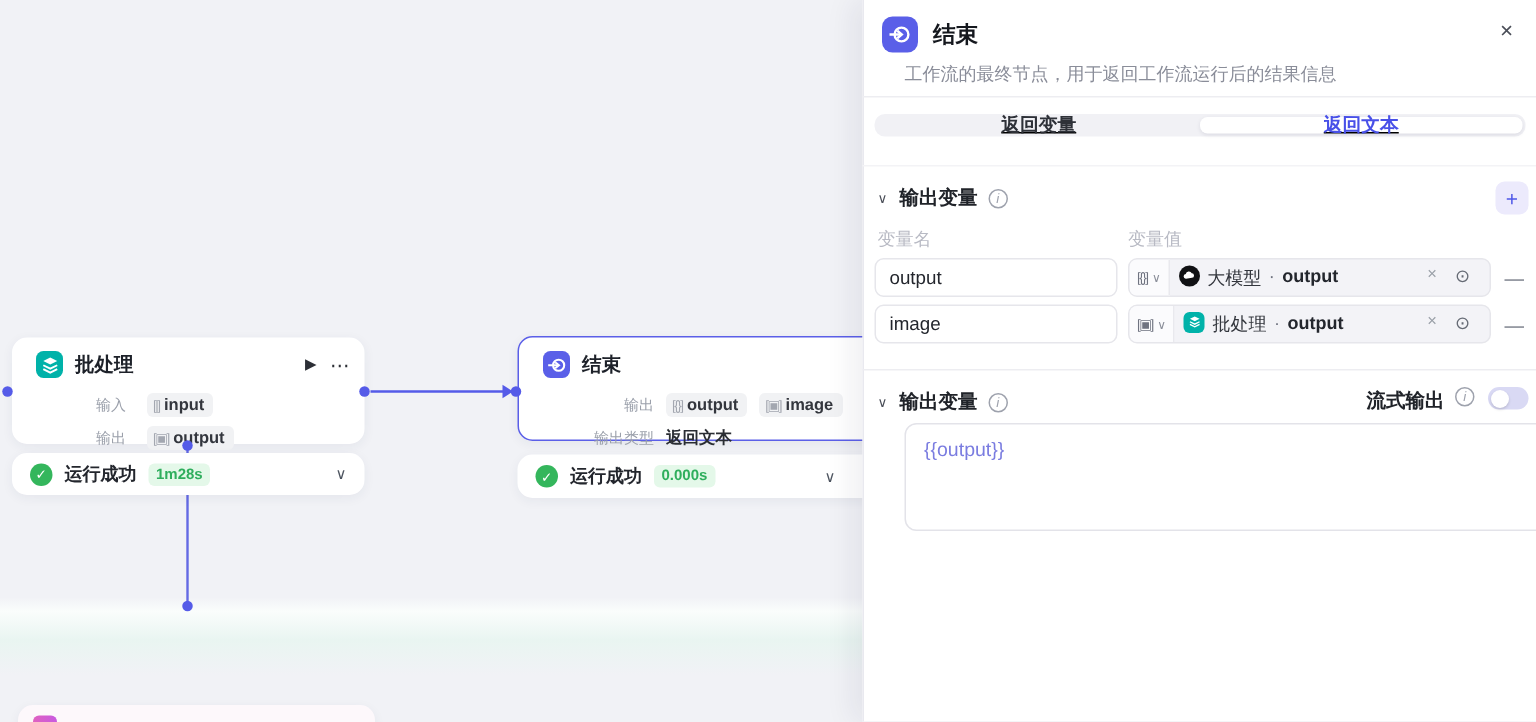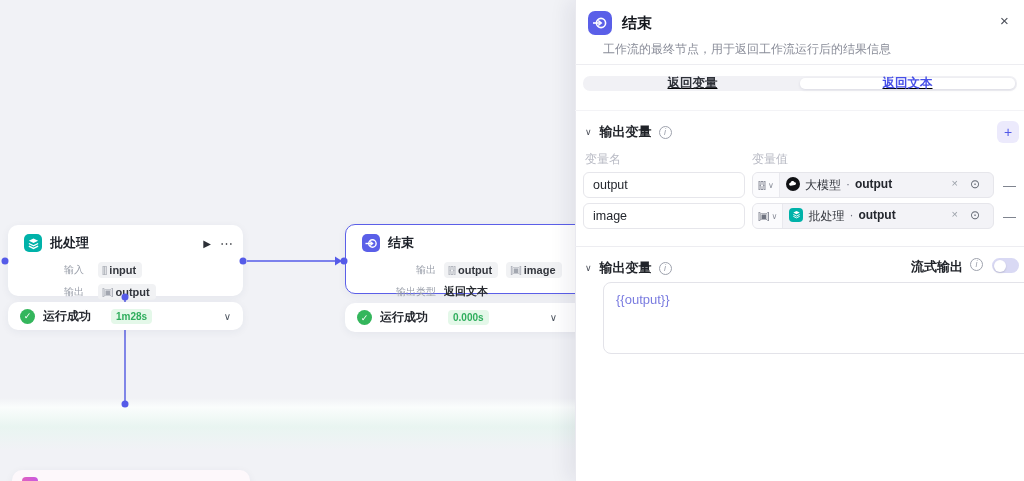--- a/index.html
+++ b/index.html
@@ -26,21 +26,21 @@
     padding:2px 6px 2px 4px; margin-left:8px; font-size:11px; font-weight:bold; color:#33363d; }
   .tag .t-ico { font-size:9px; color:#a3a7b0; font-weight:normal; margin-right:3px; letter-spacing:-1px; }
   .type-value { font-size:11px; font-weight:bold; color:#2a2d33; margin-left:8px; }
 
   .status-card { position:absolute; background:#fff; border-radius:10px; z-index:2;
     box-shadow:0 2px 8px rgba(40,45,80,.06); display:flex; align-items:center; padding:0 12px; }
   .check { width:15px; height:15px; border-radius:50%; background:#34b65c; color:#fff; font-size:9px;
     display:flex; align-items:center; justify-content:center; flex:0 0 15px; }
   .status-text { font-size:12px; font-weight:bold; color:#23262d; margin-left:8px; }
   .dur-pill { font-size:10px; font-weight:bold; color:#2fae5d; background:#e4f8e9; border-radius:4px;
-    padding:2px 5px; margin-left:20px; }
+    padding:2px 5px; margin-left:8px; }
   .status-chevron { margin-left:auto; color:#4e5560; font-size:10px; }
 
   .bottom-card { position:absolute; left:12px; top:470px; width:238px; height:30px; z-index:2;
     background:#fdf8fb; border-radius:10px 10px 0 0; box-shadow:0 2px 8px rgba(40,45,80,.06); padding:7px 0 0 10px; }
   .pink-icon { width:16px; height:12px; border-radius:4px 4px 0 0;
     background:linear-gradient(90deg,#e061c0,#c85ae0); }
 
   
   .panel { position:absolute; left:575px; top:0; width:449px; height:481px; background:#fff; z-index:10;
     border-left:1px solid #e9e9ef; box-shadow:-8px 0 18px rgba(30,34,70,.07); }

